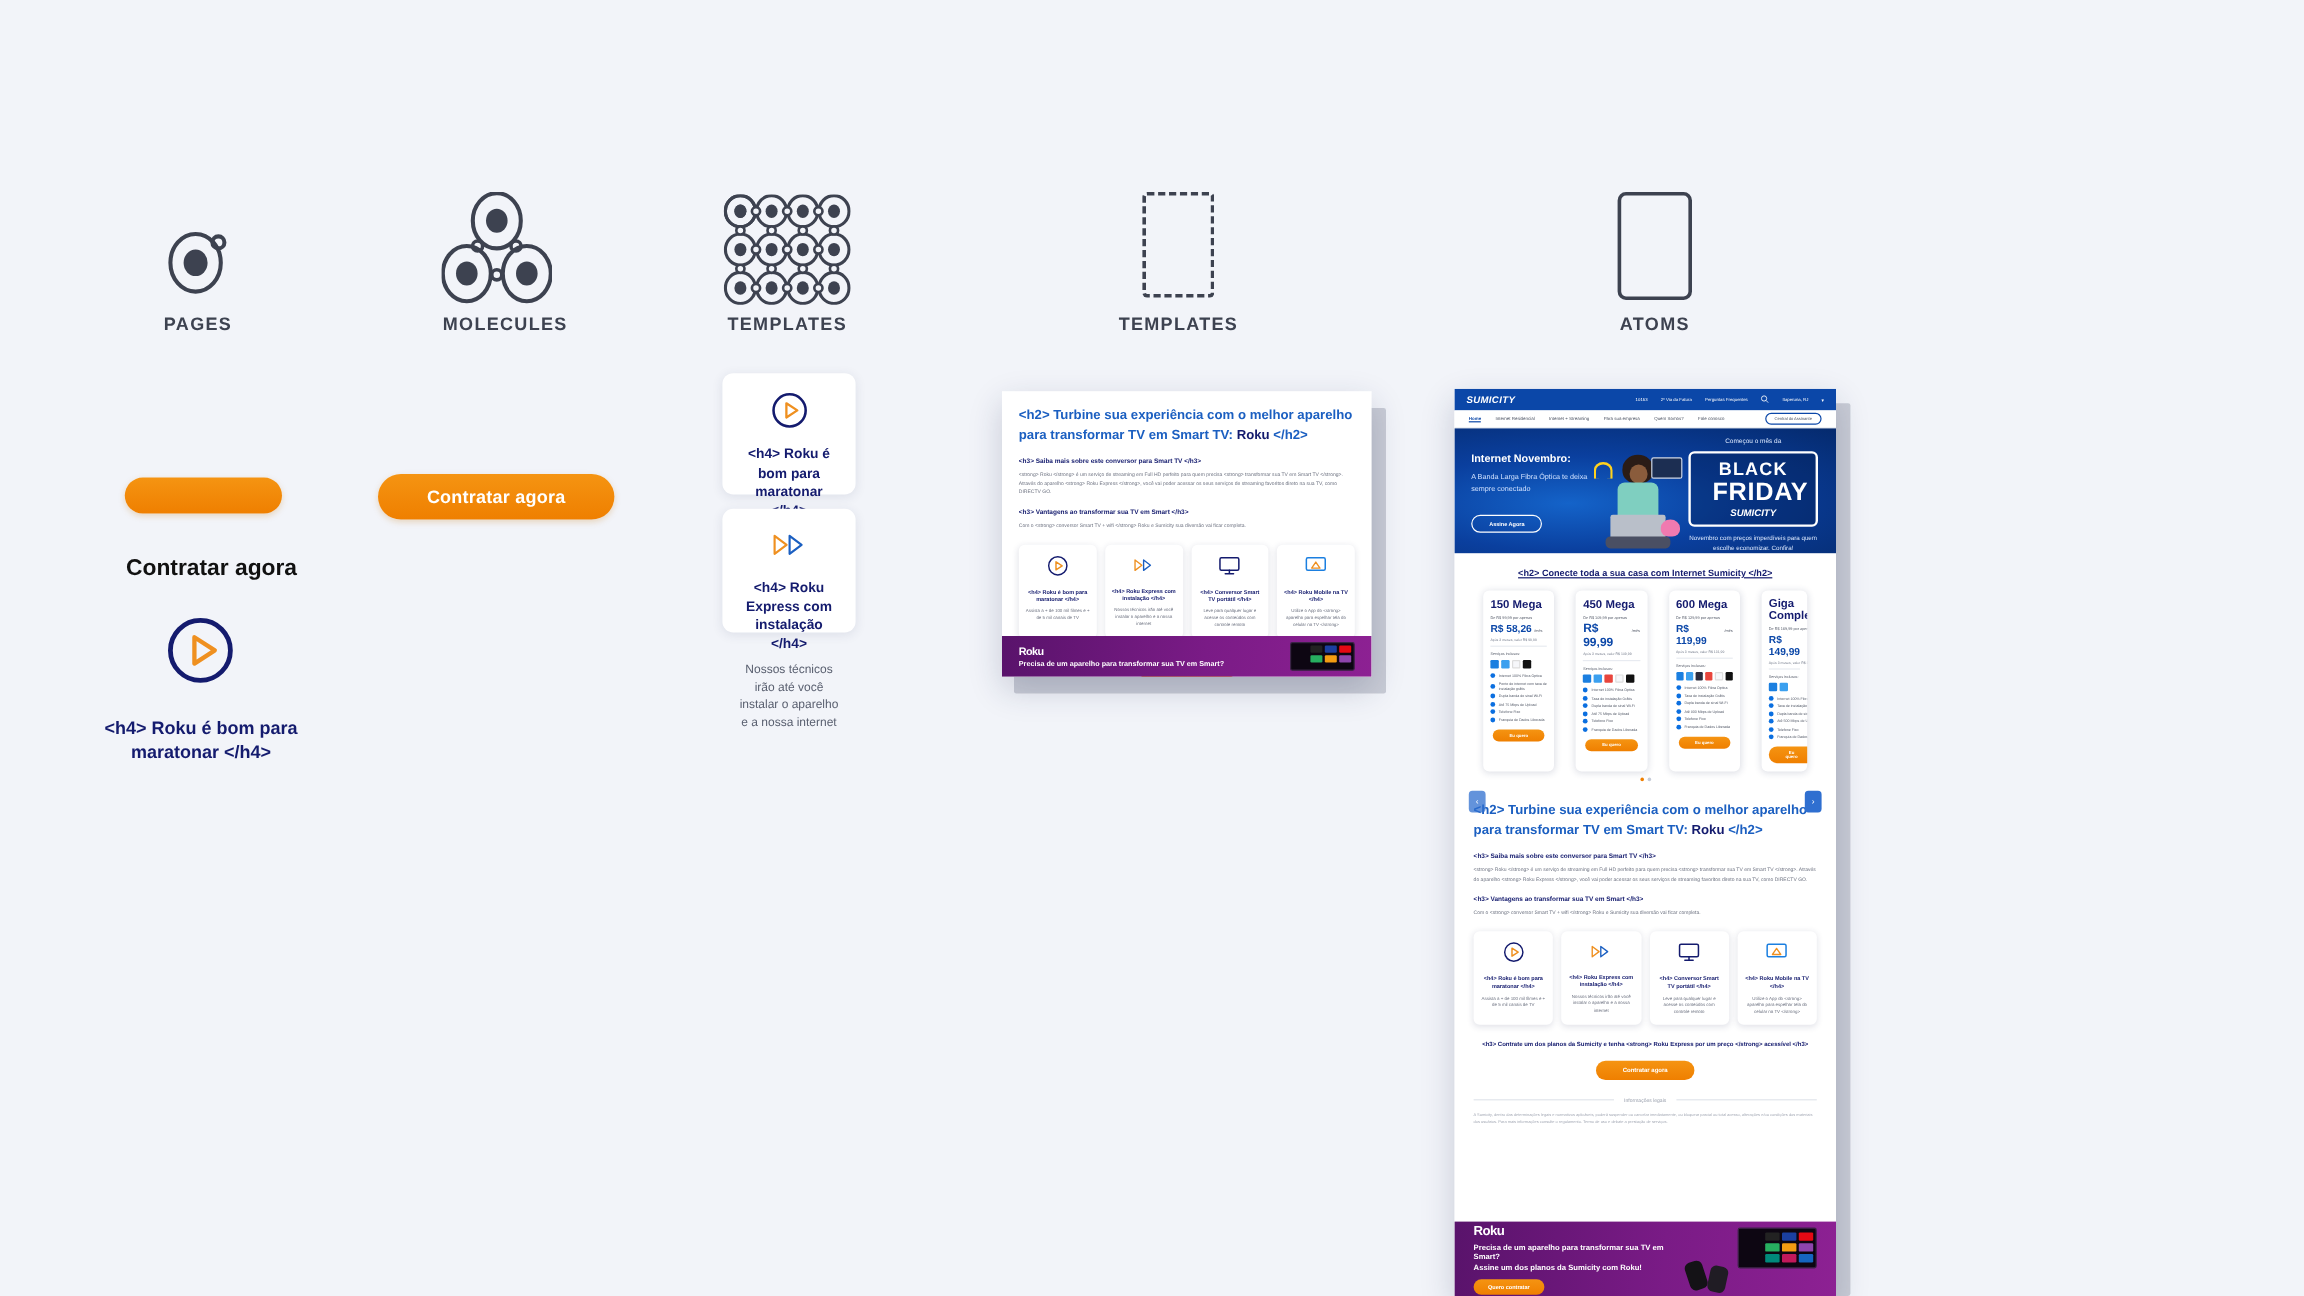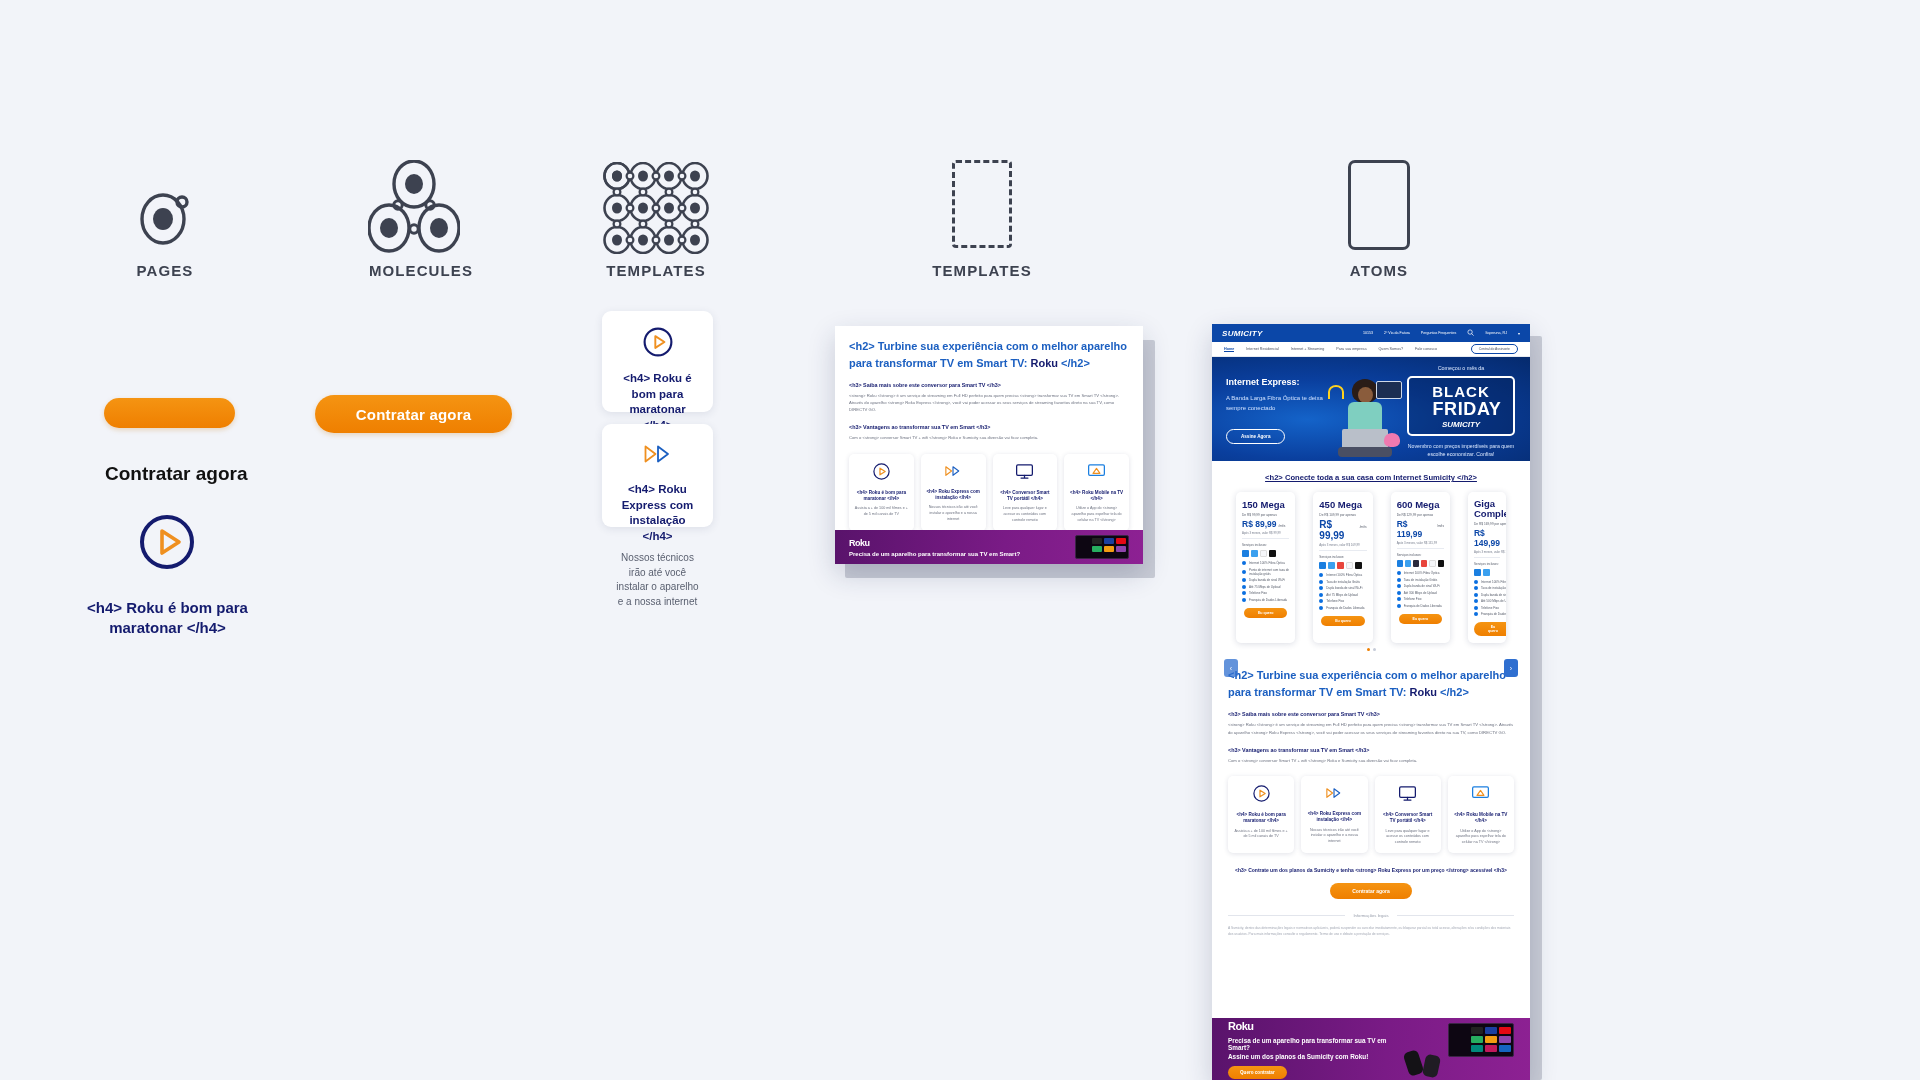--- a/index.html
+++ b/index.html
@@ -435,56 +435,56 @@
       <span>Internet Residencial</span>
       <span>Internet + Streaming</span>
       <span>Para sua empresa</span>
       <span>Quem Somos?</span>
       <span>Fale conosco</span>
       <span class="nav-pill" style="font-size:3.4px;margin-left:auto;">Central do Assinante</span>
     </div>
 
     <div class="hero" style="height:104px;">
       <div style="position:absolute;left:14px;top:20px;width:115px;">
-        <h3 style="font-size:9px;">Internet Express:</h3>
+        <h3 style="font-size:9px;">Internet Novembro:</h3>
         <p style="font-size:6px;line-height:1.6;margin-top:7px;">A Banda Larga Fibra Óptica te deixa sempre conectado</p>
         <button class="hero-btn" style="font-size:4.6px;padding:4px 14px;margin-top:16px;">Assine Agora</button>
       </div>
 
       <div style="position:absolute;left:120px;top:22px;width:66px;height:80px;">
         <div style="position:absolute;left:20px;top:0;width:26px;height:24px;background:#2a1c17;border-radius:50% 50% 45% 45%;"></div>
         <div style="position:absolute;left:26px;top:8px;width:15px;height:16px;background:#8a5c3c;border-radius:50%;"></div>
         <div style="position:absolute;left:16px;top:23px;width:34px;height:30px;background:#7fcfc0;border-radius:6px 6px 3px 3px;"></div>
         <div style="position:absolute;left:10px;top:50px;width:46px;height:22px;background:#b9bfc9;border-radius:2px;"></div>
         <div style="position:absolute;left:6px;top:68px;width:54px;height:10px;background:#4a4f63;border-radius:4px;"></div>
         <div style="position:absolute;left:44px;top:2px;width:26px;height:18px;background:#1c2e52;border:1px solid #cfd8e8;border-radius:2px;"></div>
         <div style="position:absolute;left:52px;top:54px;width:16px;height:14px;background:#f07ab0;border-radius:50% 50% 40% 40%;"></div>
         <div style="position:absolute;left:-4px;top:6px;width:16px;height:14px;border:2px solid #ffd21e;border-radius:50% 50% 0 0;border-bottom:none;"></div>
       </div>
 
       <div style="position:absolute;right:10px;top:8px;width:118px;text-align:center;">
         <div style="color:#dce9ff;font-size:5.4px;">Começou o mês da</div>
         <div class="bf-box" style="margin:5px auto 0;width:108px;padding:6px 0 5px;">
           <div style="font-size:15px;letter-spacing:1px;">BLACK</div>
-          <div style="font-size:18px;letter-spacing:.6px;margin-top:1px;margin-left:12px;">FRIDAY</div>
+          <div style="font-size:21px;letter-spacing:.6px;margin-top:1px;margin-left:12px;">FRIDAY</div>
           <div style="font-size:8px;font-style:italic;margin-top:3px;">SUMICITY</div>
         </div>
         <div style="color:#dce9ff;font-size:5.2px;line-height:1.55;margin-top:6px;">Novembro com preços imperdíveis para quem escolhe economizar. Confira!</div>
       </div>
     </div>
 
     <div style="padding:12px 10px 6px;position:relative;">
       <div class="plans-title" style="font-size:7.6px;text-decoration:underline;">&lt;h2&gt; Conecte toda a sua casa com Internet Sumicity &lt;/h2&gt;</div>
       <div style="display:flex;gap:18px;margin-top:10px;padding:0 14px;">
 
         <div class="plan-card">
           <div class="plan-name" style="font-size:9.5px;">150 Mega</div>
           <div class="plan-from" style="font-size:3.2px;margin-top:3px;">De R$ 99,99 por apenas</div>
           <div style="display:flex;align-items:baseline;gap:2px;margin-top:2px;">
-            <span class="plan-price" style="font-size:8.5px;">R$ 89,99</span>
+            <span class="plan-price" style="font-size:8.5px;">R$ 58,26</span>
             <span style="font-size:3.2px;color:#555b69;">/mês</span>
           </div>
           <div style="font-size:2.9px;color:#7a8090;margin-top:2px;border-bottom:1px solid #e8ebf1;padding-bottom:3px;">Após 3 meses, valor R$ 99,99</div>
           <div style="font-size:3.1px;color:#555b69;margin-top:4px;">Serviços inclusos:</div>
           <div style="display:flex;gap:2px;margin-top:3px;">
             <span style="width:7px;height:7px;background:#1b7fe0;border-radius:1px;display:block;"></span>
             <span style="width:7px;height:7px;background:#3ba0ef;border-radius:1px;display:block;"></span>
             <span style="width:7px;height:7px;background:#f6f7fa;border:.5px solid #ddd;border-radius:1px;display:block;"></span>
             <span style="width:7px;height:7px;background:#111;border-radius:1px;display:block;"></span>
           </div>

